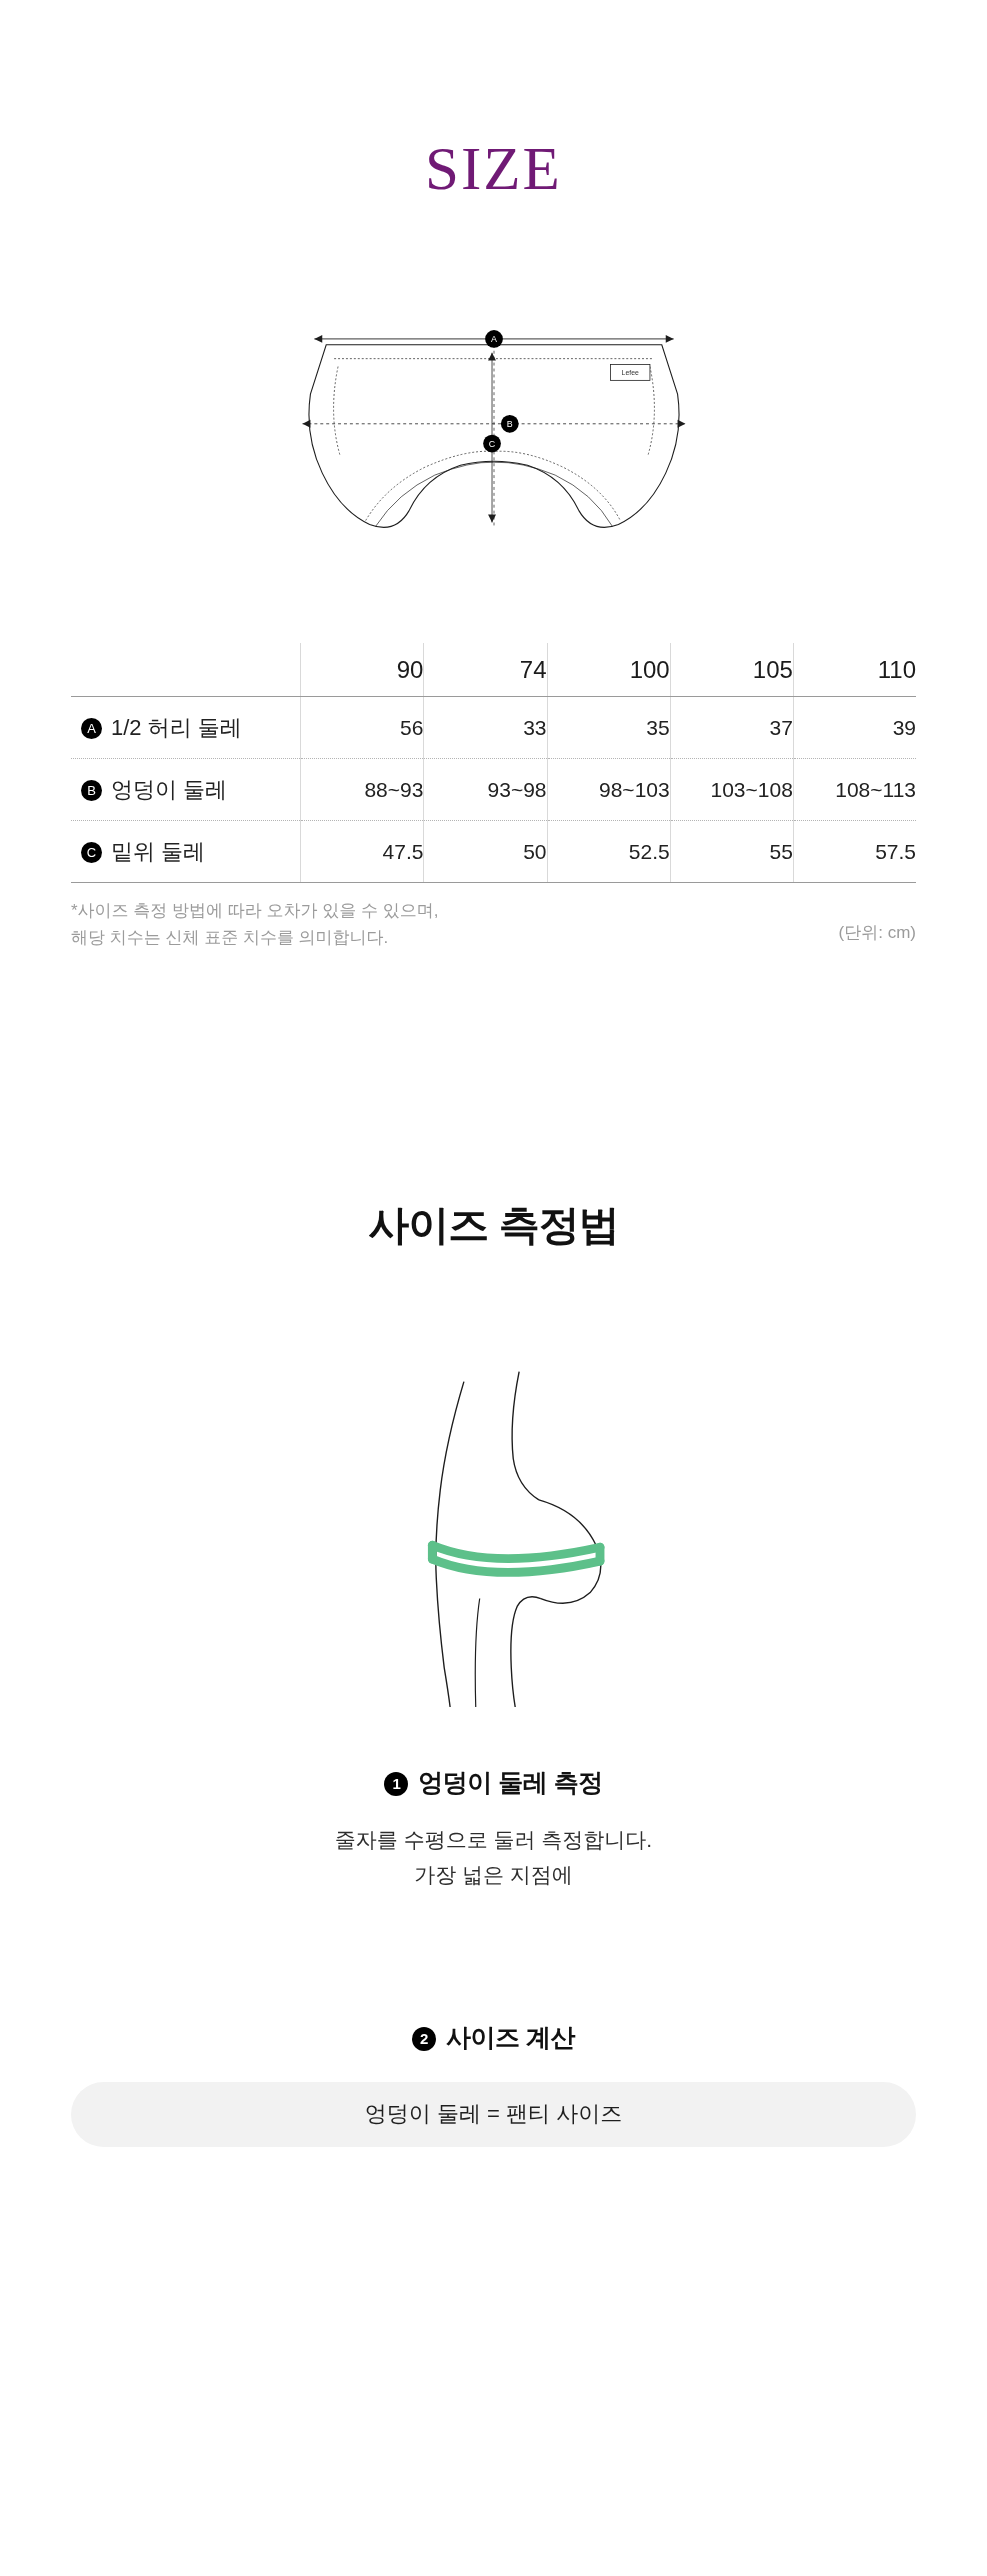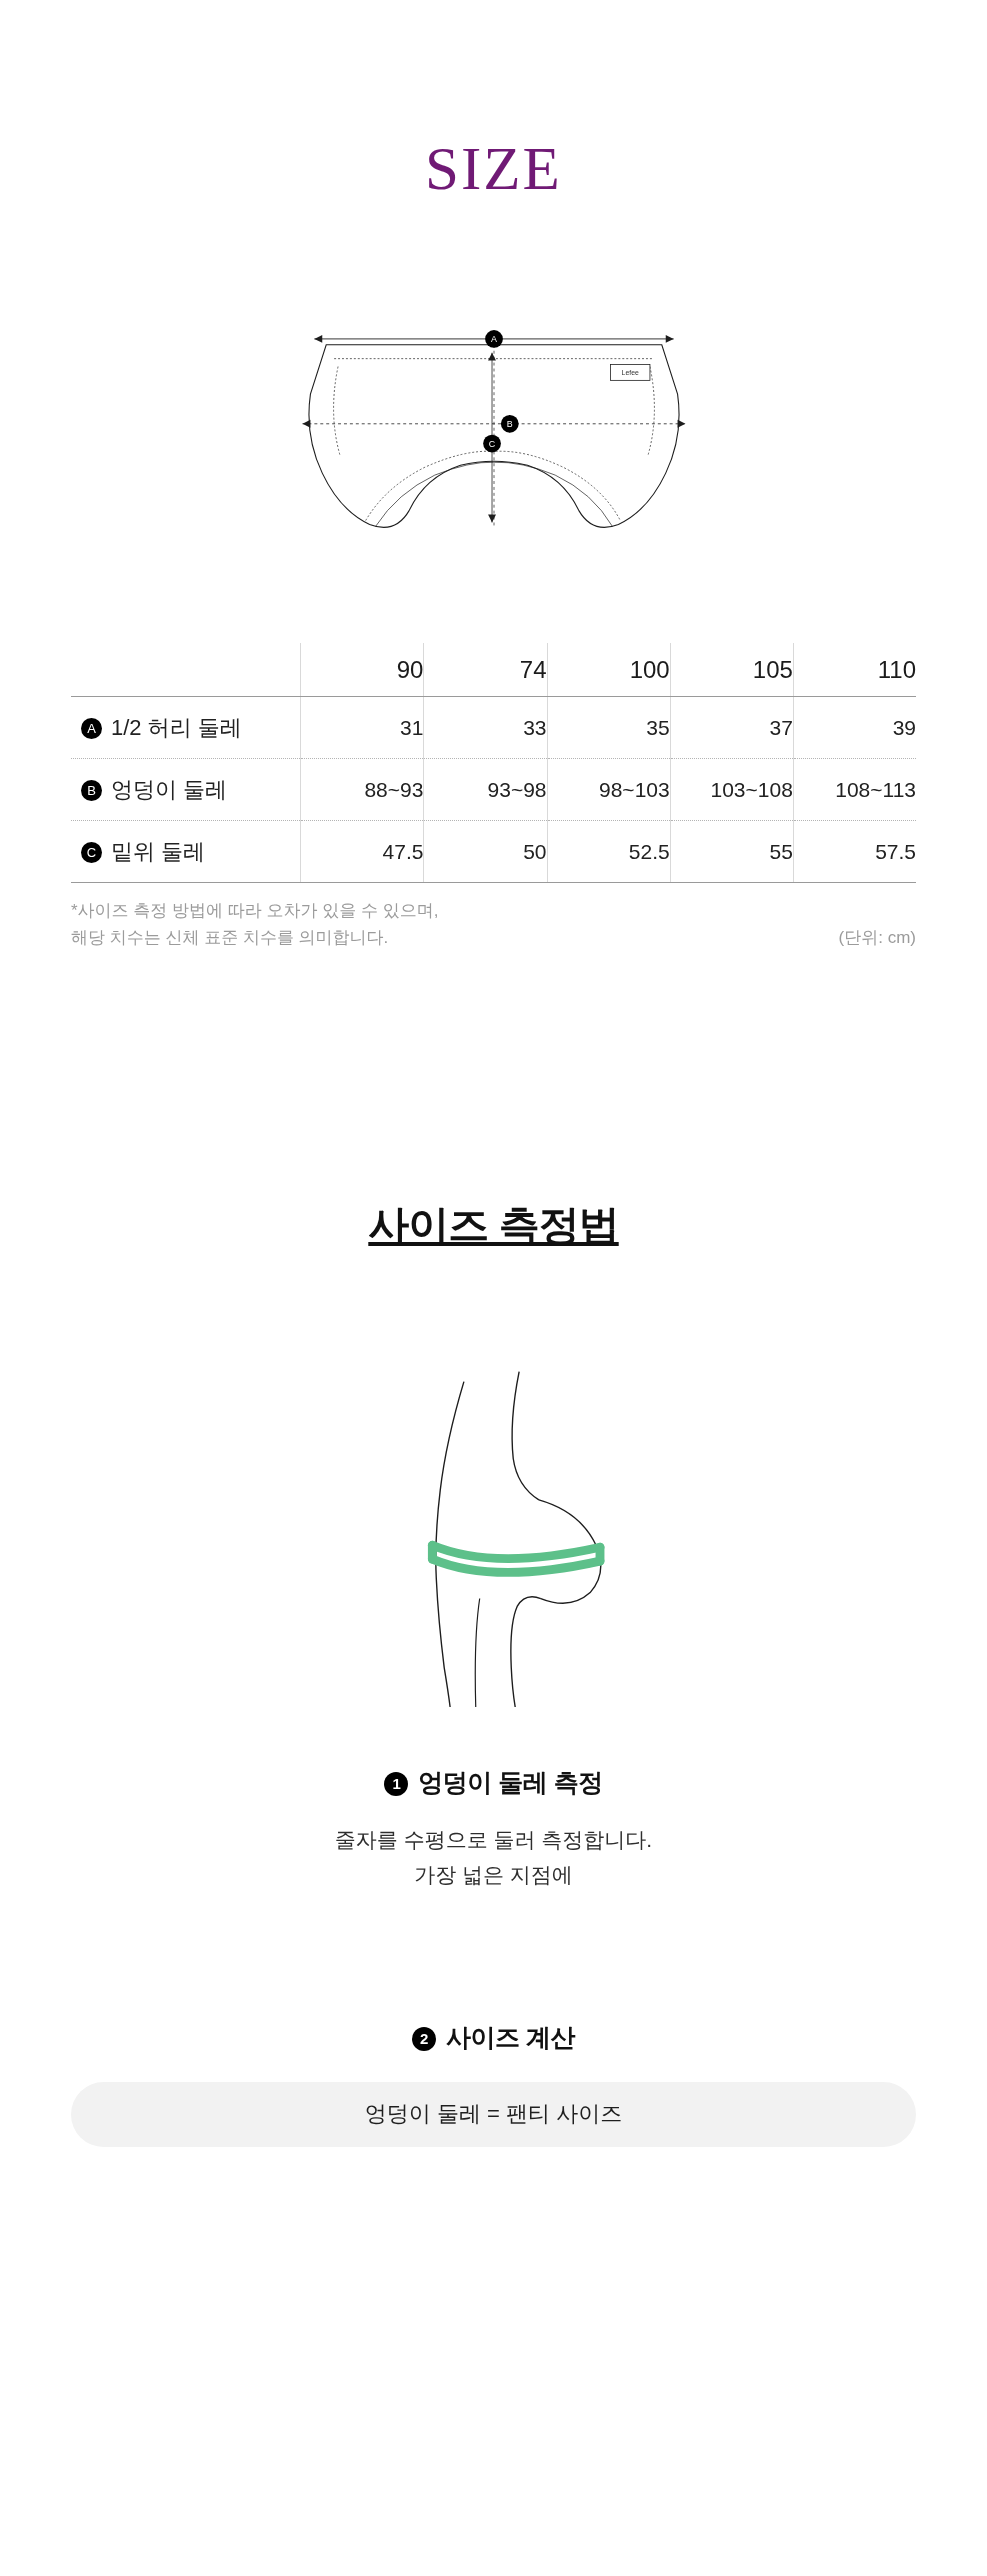--- a/index.html
+++ b/index.html
@@ -100,37 +100,36 @@
     border-left: 1px solid #d9d9d9;
   }
   th.corner { width: 229px; }
   .colw { width: 122px; }
 
   .table-notes {
     width: 845px;
     margin: 14px auto 0 auto;
     display: flex;
     justify-content: space-between;
-    align-items: flex-end;
+    align-items: flex-start;
     color: #9b9b9b;
     font-size: 17px;
     line-height: 1.6;
   }
   .table-notes .left { max-width: 632px; }
   .table-notes .right { white-space: nowrap; padding-top: 22px;}
 
   
   .measure-title {
     text-align: center;
     font-size: 41px;
     font-weight: 700;
     color: #111;
     margin-top: 247px;
     letter-spacing: -1px;
-    text-decoration: underline;
   }
   .body-illustration {
     margin-top: 99px;
     display: flex;
     justify-content: center;
   }
   .step {
     text-align: center;
   }
   .step-heading {
@@ -225,21 +224,21 @@
           <th class="col-head colw">100</th>
           <th class="col-head colw">105</th>
           <th class="col-head colw">110</th>
         </tr>
       </thead>
       <tbody>
         <tr>
           <td class="row-label">
             <span class="badge">A</span><span>1/2 허리 둘레</span>
           </td>
-          <td class="cell">31</td>
+          <td class="cell">56</td>
           <td class="cell">33</td>
           <td class="cell">35</td>
           <td class="cell">37</td>
           <td class="cell">39</td>
         </tr>
         <tr>
           <td class="row-label">
             <span class="badge">B</span><span>엉덩이 둘레</span>
           </td>
           <td class="cell">88~93</td>

